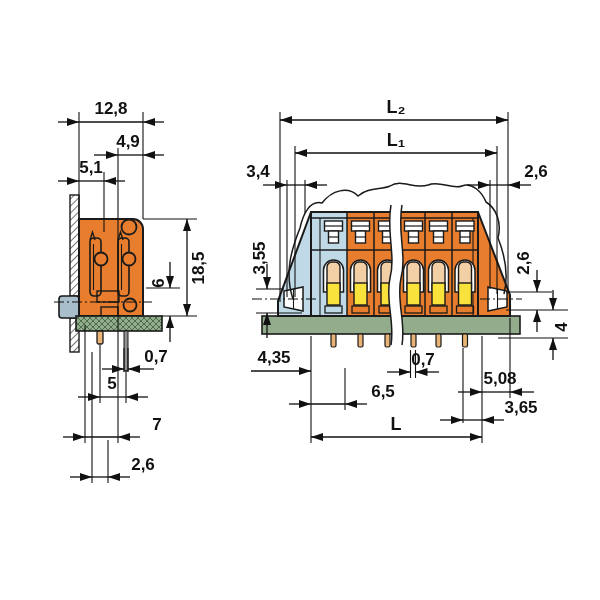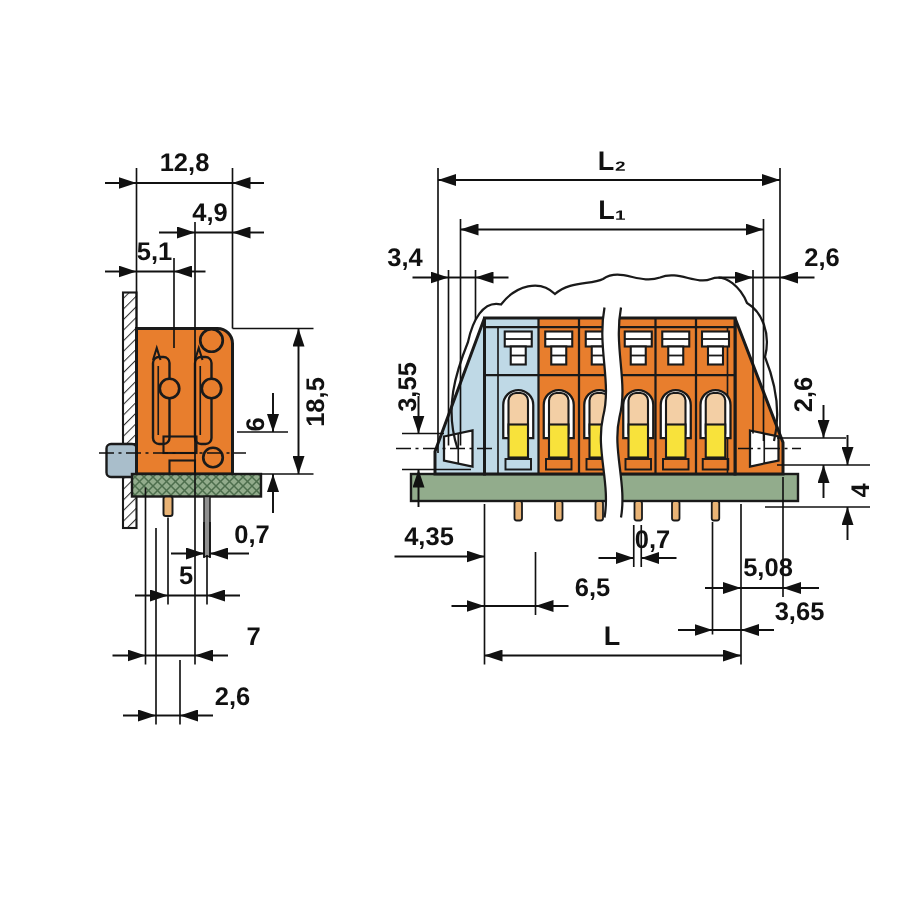--- a/index.html
+++ b/index.html
@@ -1,16 +1,16 @@
 <!DOCTYPE html>
 <html><head>
 <meta charset="utf-8">
 <style>
   html,body{margin:0;padding:0;background:#fff;}
-  .stage{width:492px;height:600px;position:relative;background:#fff;font-family:"Liberation Sans",sans-serif;padding-left:12px;}
+  .stage{width:492px;height:600px;position:relative;background:#fff;font-family:"Liberation Sans",sans-serif;}
   svg{display:block;}
   .thin{stroke:#1a1a1a;stroke-width:1.5;fill:none;}
   .hair{stroke:#1a1a1a;stroke-width:1.1;fill:none;}
   .dim{stroke:#111;stroke-width:1.3;fill:none;}
   .ext{stroke:#111;stroke-width:1.1;fill:none;}
   .dash{stroke:#111;stroke-width:1.1;fill:none;stroke-dasharray:10 3 2 3;}
   text.dlabel{font-size:17px;font-weight:bold;fill:#111;text-anchor:middle;}
   text.llabel{font-size:18px;font-weight:bold;fill:#111;text-anchor:middle;}
 </style>
 </head>

